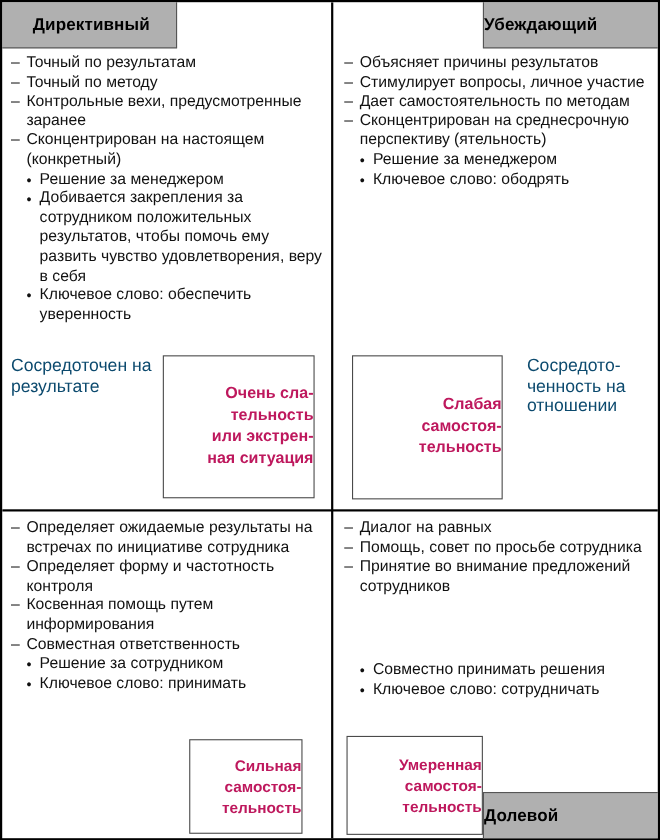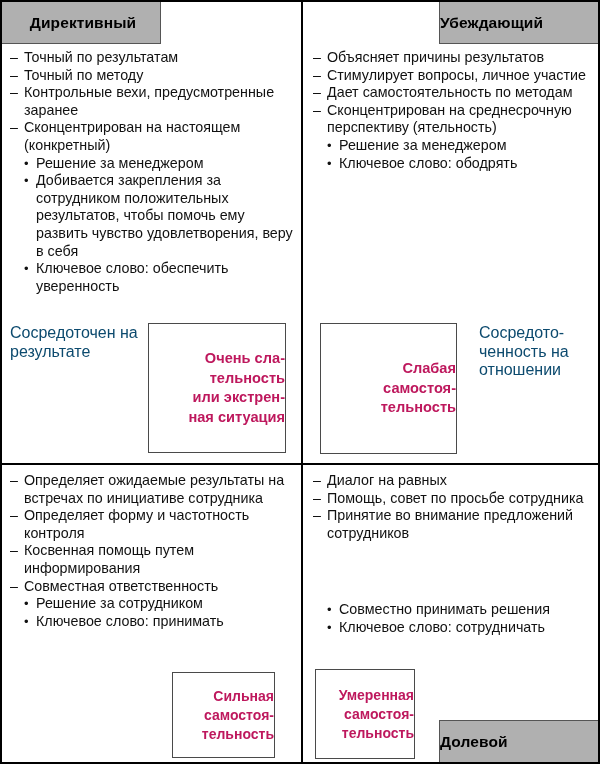--- a/index.html
+++ b/index.html
@@ -110,21 +110,21 @@
     justify-content: center;
     text-align: center;
     font-weight: bold;
     font-size: 14.6px;
     line-height: 19.5px;
     color: #be185d;
   }
   .box-1 { left: 146px; top: 321px; width: 138px; height: 130px; }
   .box-2 { left: 318px; top: 321px; width: 137px; height: 131px; }
   .box-3 { left: 170px; top: 670px; width: 103px; height: 86px; font-size: 14px; line-height: 19px;}
-  .box-4 { left: 313px; top: 667px; width: 100px; height: 90px; font-size: 14px; line-height: 19px;}
+  .box-4 { left: 313px; top: 667px; width: 124px; height: 90px; font-size: 14px; line-height: 19px;}
   .box .ln { display: block; white-space: nowrap; }
 </style>
 </head>
 <body>
 
 <div id="page">
 
   <div class="v-divider"></div>
   <div class="h-divider"></div>
 

